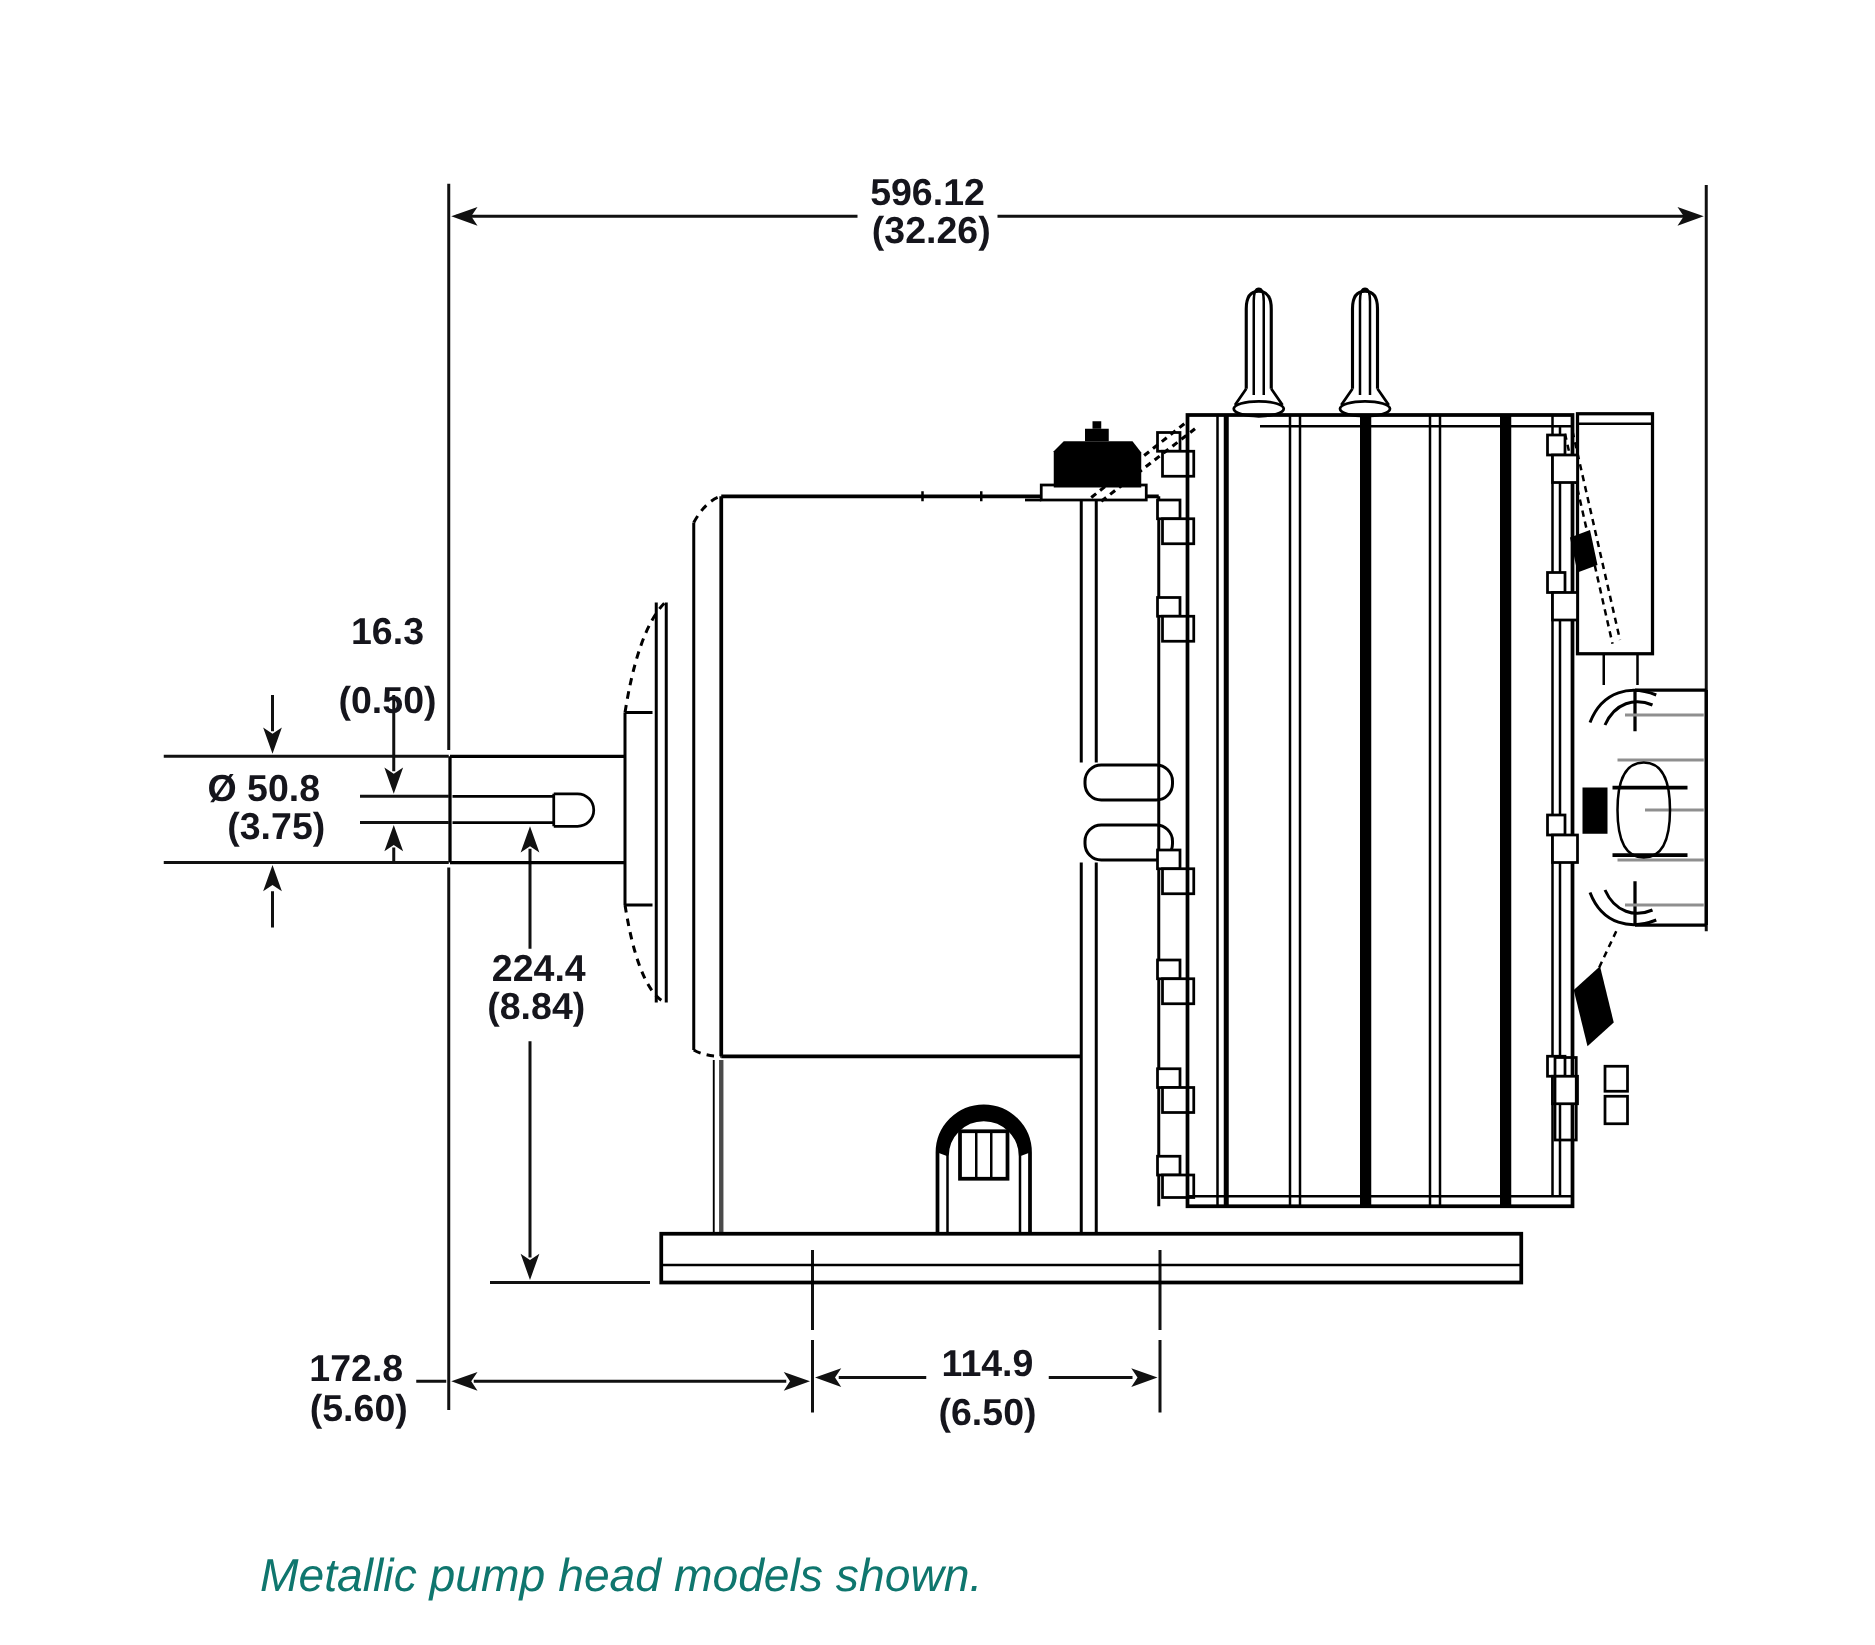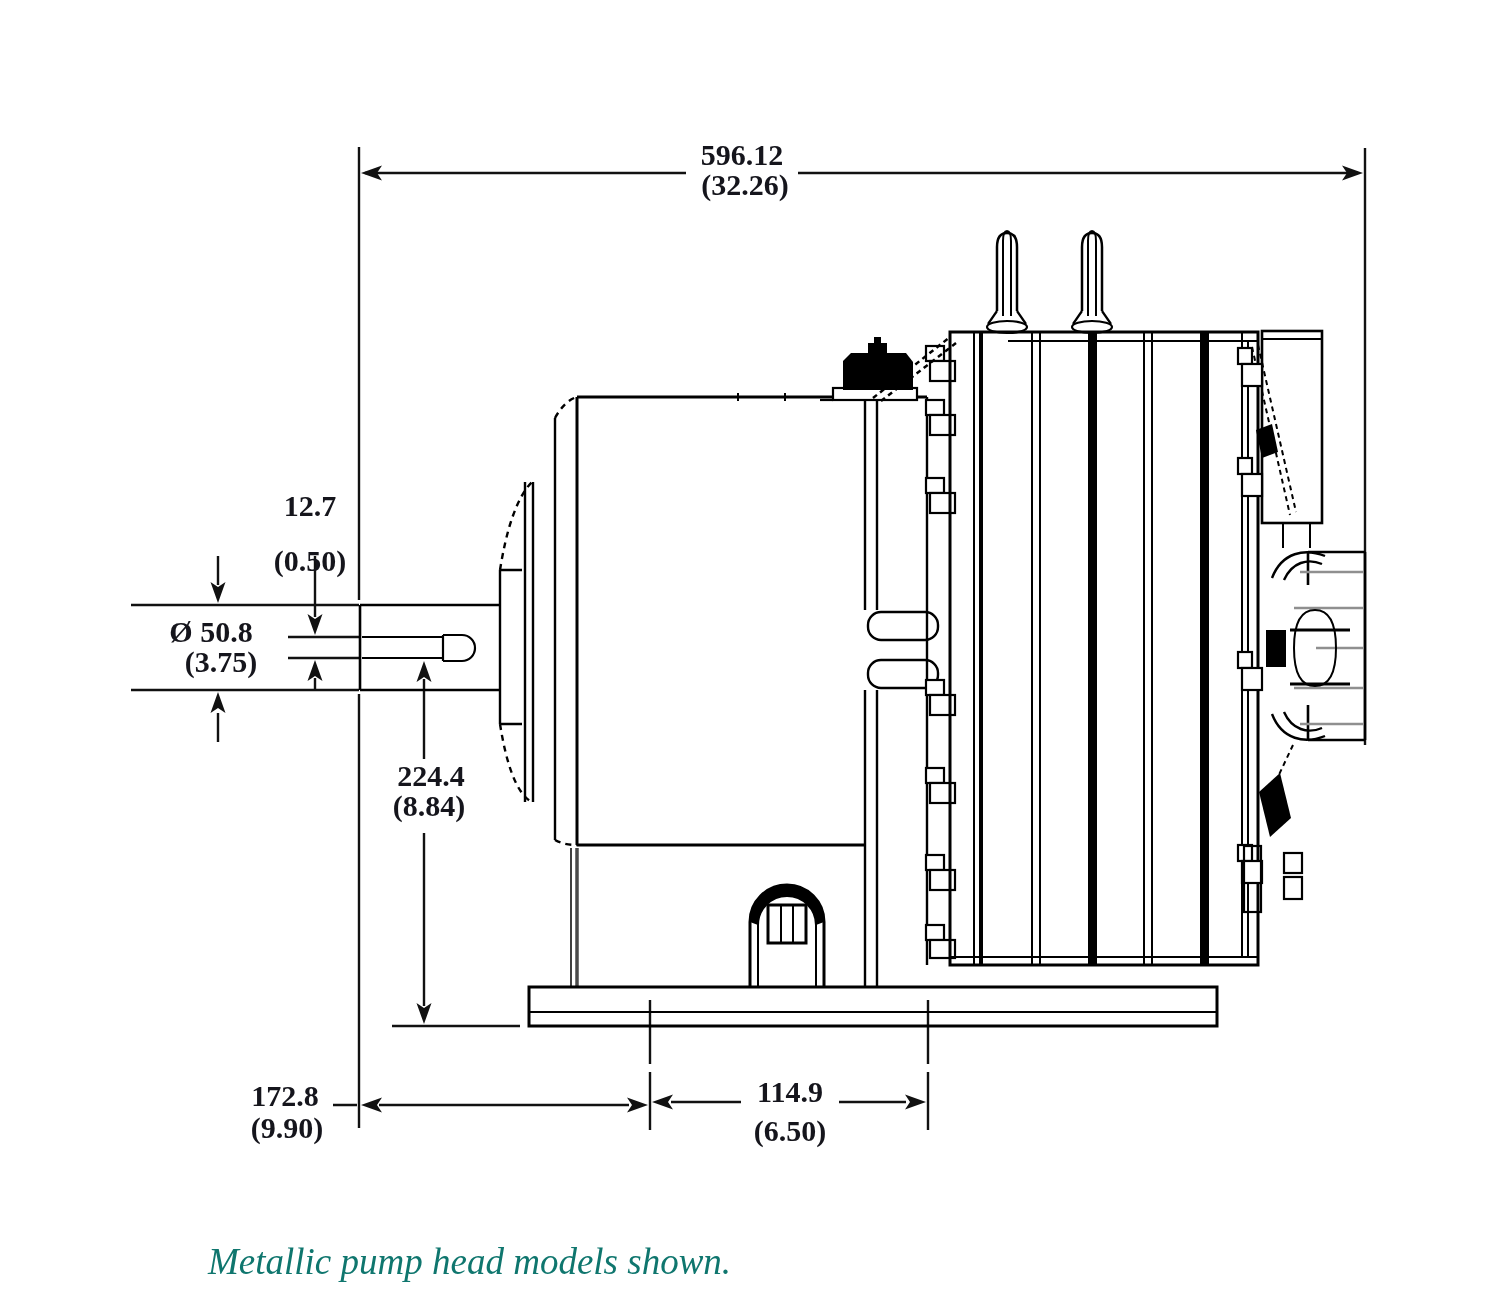--- a/index.html
+++ b/index.html
@@ -1,21 +1,21 @@
 <!DOCTYPE html>
 <html><head>
 <meta charset="utf-8">
 <style>
   html,body{margin:0;padding:0;background:#ffffff;}
   .stage{
     position:relative;
     width:1372px;
     height:1316px;
     background:#ffffff;
-    font-family:Liberation Serif, serif;
+    font-family:Liberation Sans, sans-serif;
     overflow:hidden;
   }
   .stage svg{position:absolute;left:0;top:0;}
   .dim{
     position:absolute;
     transform:translateX(-50%);
     font-weight:bold;
     font-size:30px;
     line-height:1;
     color:#15151c;
@@ -192,29 +192,29 @@
 
     <g stroke="#000" fill="none">
       <rect x="529" y="987" width="688" height="39" stroke-width="3"></rect>
       <path stroke-width="2" d="M529,1012 H1217"></path>
     </g>
   </svg>
 
   <div class="dim" style="left:742px; top:140px;">596.12</div>
   <div class="dim" style="left:745px; top:170px;">(32.26)</div>
 
-  <div class="dim" style="left:310px; top:491px;">12.7</div>
+  <div class="dim" style="left:310px; top:491px;">16.3</div>
   <div class="dim" style="left:310px; top:546px;">(0.50)</div>
 
   <div class="dim" style="left:211px; top:617px;">Ø 50.8</div>
   <div class="dim" style="left:221px; top:647px;">(3.75)</div>
 
   <div class="dim" style="left:431px; top:761px;">224.4</div>
   <div class="dim" style="left:429px; top:791px;">(8.84)</div>
 
   <div class="dim" style="left:285px; top:1081px;">172.8</div>
-  <div class="dim" style="left:287px; top:1113px;">(9.90)</div>
+  <div class="dim" style="left:287px; top:1113px;">(5.60)</div>
 
   <div class="dim" style="left:790px; top:1077px;">114.9</div>
   <div class="dim" style="left:790px; top:1099px;margin-top:17px;">(6.50)</div>
 
   <div class="caption" style="left:208px; top:1240px;">Metallic pump head models shown.</div>
 </div>
 
 </body></html>

